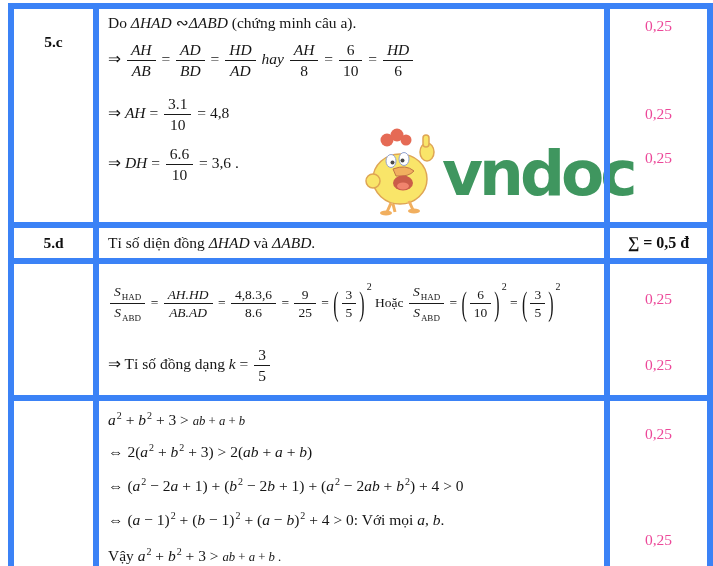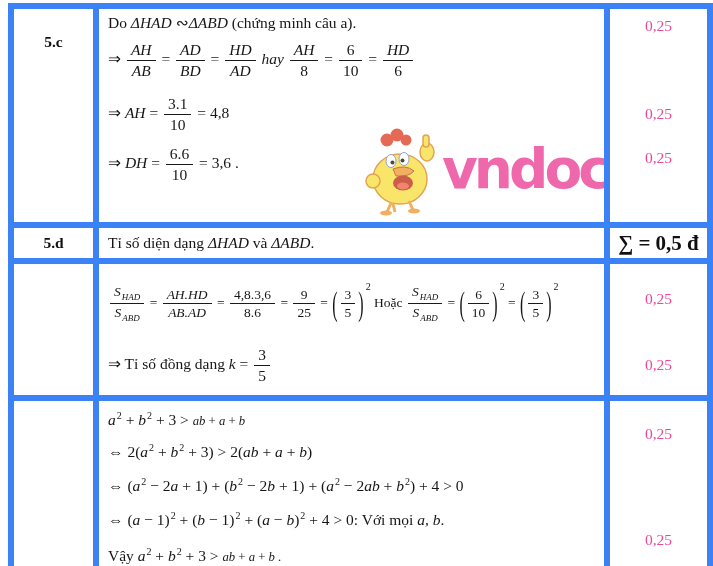--- a/index.html
+++ b/index.html
@@ -1,41 +1,41 @@
 <!DOCTYPE html>
 <html><head>
 <meta charset="utf-8">
 <style>
   html,body{margin:0;padding:0;background:#ffffff;}
   .page{position:relative;width:713px;height:566px;background:#ffffff;overflow:hidden;
         font-family:"Liberation Serif",serif;color:#141414;}
 
   
   .wm{position:absolute;left:364px;top:128px;z-index:0;display:flex;align-items:flex-start;opacity:.82;}
-  .wm-text{font-family:"DejaVu Sans",sans-serif;font-weight:bold;font-size:55px;line-height:1;
-           letter-spacing:-4px;color:#ec4899;margin-top:14px;margin-left:2px;}
+  .wm-text{font-family:"DejaVu Sans",sans-serif;font-weight:bold;font-size:63px;line-height:1;
+           letter-spacing:-4px;color:#15803d;margin-top:14px;margin-left:2px;}
 
   
   table.grid{position:absolute;left:8px;top:3px;z-index:1;border-collapse:collapse;table-layout:fixed;background:transparent;}
   table.grid td{border:6px solid #3b82f6;padding:0;vertical-align:middle;background:transparent;}
   td.lab{font-weight:bold;font-size:15.5px;text-align:center;color:#101010;}
   td.lab.top{vertical-align:top;padding-top:24px;}
   td.con{position:relative;}
   td.con.pad{padding-left:9px;font-size:15.5px;}
   td.sc{position:relative;font-size:15.5px;text-align:center;}
   .score{position:absolute;left:0;width:100%;text-align:center;font-size:15.5px;color:#ec4899;}
-  .sum{font-weight:bold;font-size:21px;color:#101010;}
+  .sum{font-weight:bold;font-size:16px;color:#101010;}
 
   
   .ln{position:absolute;left:9px;white-space:nowrap;font-size:15.5px;color:#161616;line-height:1.2;}
   .ln.small{font-size:13.5px;}
   .rm{font-style:normal;}
   .itl{font-style:italic;}
   .sm{font-size:82%;}
-  .sub{font-size:9px;font-style:italic;vertical-align:-4px;margin-left:1px;}
+  .sub{font-size:9px;vertical-align:-4px;margin-left:1px;}
   .sup{font-size:10px;position:relative;top:-6px;margin-left:1px;}
   .bigp{display:inline-block;transform:scaleY(2.1);transform-origin:50% 50%;vertical-align:middle;
         font-size:16px;margin:0 1px;color:#161616;}
   .bigp + .sup{top:-17px;}
   .fr{display:inline-block;vertical-align:middle;text-align:center;margin:0 2px;}
   .fr .nu{display:block;padding:0 4px 1px 4px;border-bottom:1px solid #1a1a1a;line-height:1.15;}
   .fr .de{display:block;padding:1px 4px 0 4px;line-height:1.15;}
 </style>
 </head>
 <body>
@@ -88,21 +88,21 @@
         <div class="score" style="top:96px">0,25</div>
         <div class="score" style="top:140px">0,25</div>
       </td>
     </tr>
 
     <tr>
       <td class="lab" style="height:30px">
         <span>5.d</span>
       </td>
       <td class="con pad">
-        <span><span class="rm">Tỉ số diện dạng </span><span class="itl">ΔHAD</span><span class="rm"> và </span><span class="itl">ΔABD</span><span class="rm">.</span></span>
+        <span><span class="rm">Tỉ số diện đồng </span><span class="itl">ΔHAD</span><span class="rm"> và </span><span class="itl">ΔABD</span><span class="rm">.</span></span>
       </td>
       <td class="sc">
         <span class="sum">∑ = 0,5 đ</span>
       </td>
     </tr>
 
     <tr>
       <td class="lab" style="height:131px"></td>
       <td class="con">
         <div class="ln small" style="top:20px"><span class="fr"><span class="nu"><span class="itl">S</span><span class="sub">HAD</span></span><span class="de"><span class="itl">S</span><span class="sub">ABD</span></span></span><span class="rm"> = </span><span class="fr"><span class="nu"><span class="itl">AH.HD</span></span><span class="de"><span class="itl">AB.AD</span></span></span><span class="rm"> = </span><span class="fr"><span class="nu"><span class="rm">4,8.3,6</span></span><span class="de"><span class="rm">8.6</span></span></span><span class="rm"> = </span><span class="fr"><span class="nu"><span class="rm">9</span></span><span class="de"><span class="rm">25</span></span></span><span class="rm"> = </span><span class="bigp">(</span><span class="fr"><span class="nu"><span class="rm">3</span></span><span class="de"><span class="rm">5</span></span></span><span class="bigp">)</span><span class="sup">2</span><span class="rm">  Hoặc </span><span class="fr"><span class="nu"><span class="itl">S</span><span class="sub">HAD</span></span><span class="de"><span class="itl">S</span><span class="sub">ABD</span></span></span><span class="rm"> = </span><span class="bigp">(</span><span class="fr"><span class="nu"><span class="rm">6</span></span><span class="de"><span class="rm">10</span></span></span><span class="bigp">)</span><span class="sup">2</span><span class="rm"> = </span><span class="bigp">(</span><span class="fr"><span class="nu"><span class="rm">3</span></span><span class="de"><span class="rm">5</span></span></span><span class="bigp">)</span><span class="sup">2</span></div>

